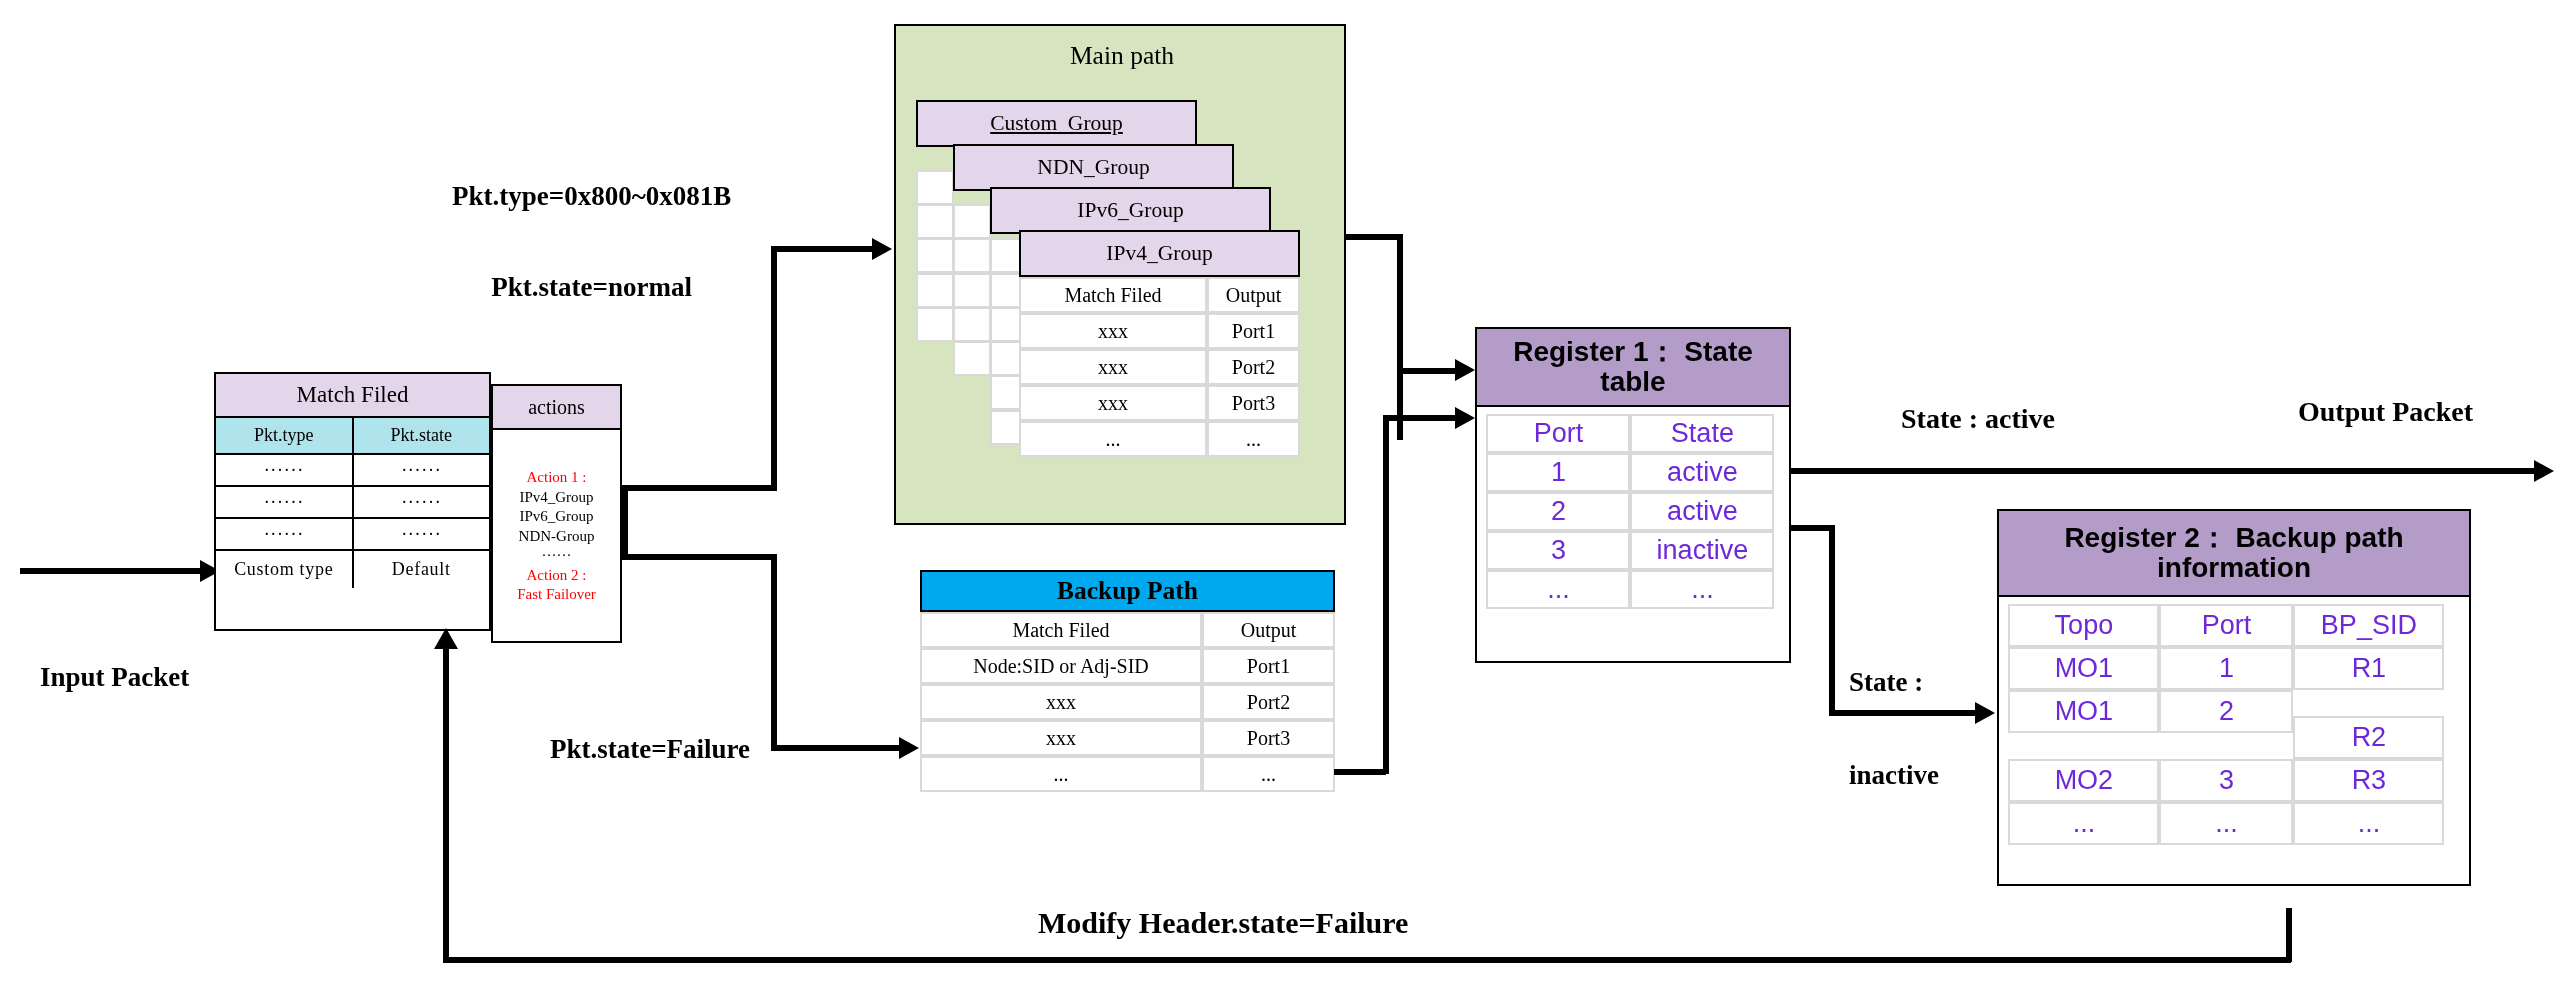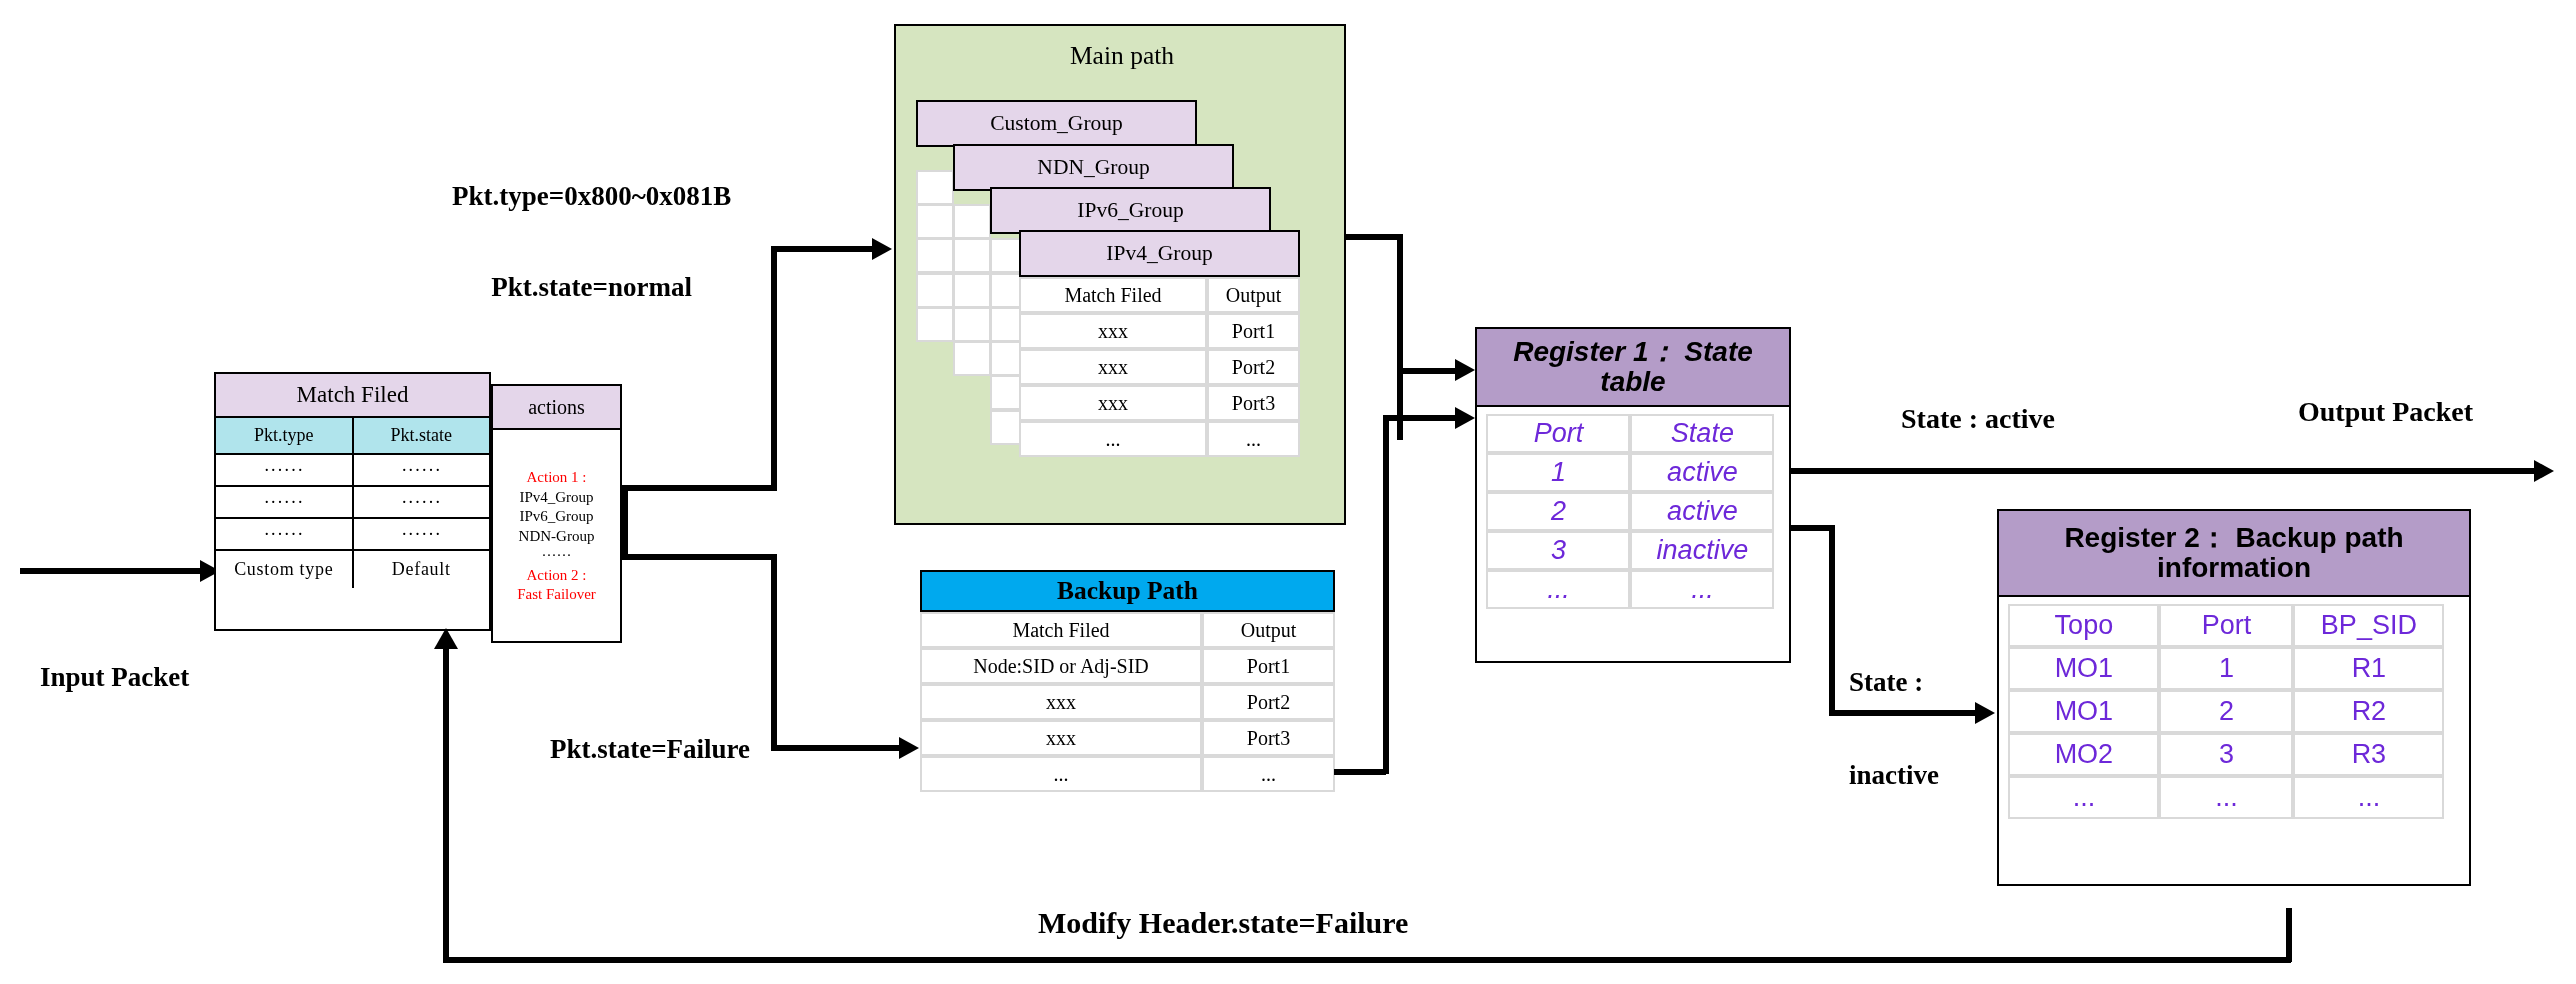--- a/index.html
+++ b/index.html
@@ -61,21 +61,21 @@
   .reg{border:2.7px solid #000;background:#fff;box-sizing:border-box;}
   .reg-head{background:#b49cc8;border-bottom:2.7px solid #000;display:flex;align-items:center;
             justify-content:center;text-align:center;font-family:"Liberation Sans",sans-serif;
             font-weight:bold;color:#000;line-height:1.08;}
   .reg-body{padding:6.7px 9.4px;}
   .reg-body .prow{display:flex;}
   .reg-body .pc{background:#fff;border:2px solid #d9d9d9;box-sizing:border-box;
                 display:flex;align-items:center;justify-content:center;
                 font-family:"Liberation Sans",sans-serif;color:#6d28d9;}
 
-  #reg1{left:1475px;top:327px;width:316px;height:336px;font-style:italic;}
+  #reg1{left:1475px;top:327px;width:316px;height:336px;}
   #reg1 .reg-head{height:76px;font-size:28px;}
   #reg1 .pc{font-size:27px;}
 
   #reg2{left:1997px;top:509px;width:474px;height:377px;}
   #reg2 .reg-head{height:84px;font-size:28px;}
   #reg2 .pc{font-size:27px;}
 
   
   .ln{position:absolute;background:#000;}
   .arrow-r{position:absolute;width:0;height:0;border-top:11.4px solid transparent;
@@ -160,21 +160,21 @@
     <div class="ghost-cell" style="left:57px;top:281px;width:38px;height:35px;"></div>
     <div class="ghost-cell" style="left:57px;top:315px;width:38px;height:35px;"></div>
 
     <div class="ghost-cell" style="left:94px;top:212px;width:38px;height:35px;"></div>
     <div class="ghost-cell" style="left:94px;top:247px;width:38px;height:35px;"></div>
     <div class="ghost-cell" style="left:94px;top:281px;width:38px;height:35px;"></div>
     <div class="ghost-cell" style="left:94px;top:315px;width:38px;height:35px;"></div>
     <div class="ghost-cell" style="left:94px;top:349px;width:38px;height:35px;"></div>
     <div class="ghost-cell" style="left:94px;top:384px;width:38px;height:35px;"></div>
 
-    <div class="abs grp serif" style="left:20px;top:74px;width:281px;height:47px;">Custom_Group</div>
+    <div class="abs grp serif" style="left:20px;top:74px;width:281px;height:47px;text-decoration:underline;">Custom_Group</div>
     <div class="abs grp serif" style="left:57px;top:118px;width:281px;height:47px;">NDN_Group</div>
     <div class="abs grp serif" style="left:94px;top:161px;width:281px;height:47px;">IPv6_Group</div>
     <div class="abs grp serif" style="left:123px;top:204px;width:281px;height:47px;">IPv4_Group</div>
 
     <div class="ptbl" style="left:123px;top:251px;width:281px;">
       <div class="prow">
         <div class="pc serif" style="width:188px;height:36px;">Match Filed</div>
         <div class="pc serif" style="width:93px;height:36px;">Output</div>
       </div>
       <div class="prow">
@@ -281,21 +281,21 @@
         <div class="pc" style="width:151px;height:43px;">BP_SID</div>
       </div>
       <div class="prow">
         <div class="pc" style="width:151px;height:43px;">MO1</div>
         <div class="pc" style="width:134px;height:43px;">1</div>
         <div class="pc" style="width:151px;height:43px;">R1</div>
       </div>
       <div class="prow">
         <div class="pc" style="width:151px;height:43px;">MO1</div>
         <div class="pc" style="width:134px;height:43px;">2</div>
-        <div class="pc" style="width:151px;height:43px;">R2</div>
+        <div class="pc" style="width:151px;height:43px;margin-top:26px;">R2</div>
       </div>
       <div class="prow">
         <div class="pc" style="width:151px;height:43px;">MO2</div>
         <div class="pc" style="width:134px;height:43px;">3</div>
         <div class="pc" style="width:151px;height:43px;">R3</div>
       </div>
       <div class="prow">
         <div class="pc" style="width:151px;height:43px;">...</div>
         <div class="pc" style="width:134px;height:43px;">...</div>
         <div class="pc" style="width:151px;height:43px;">...</div>

